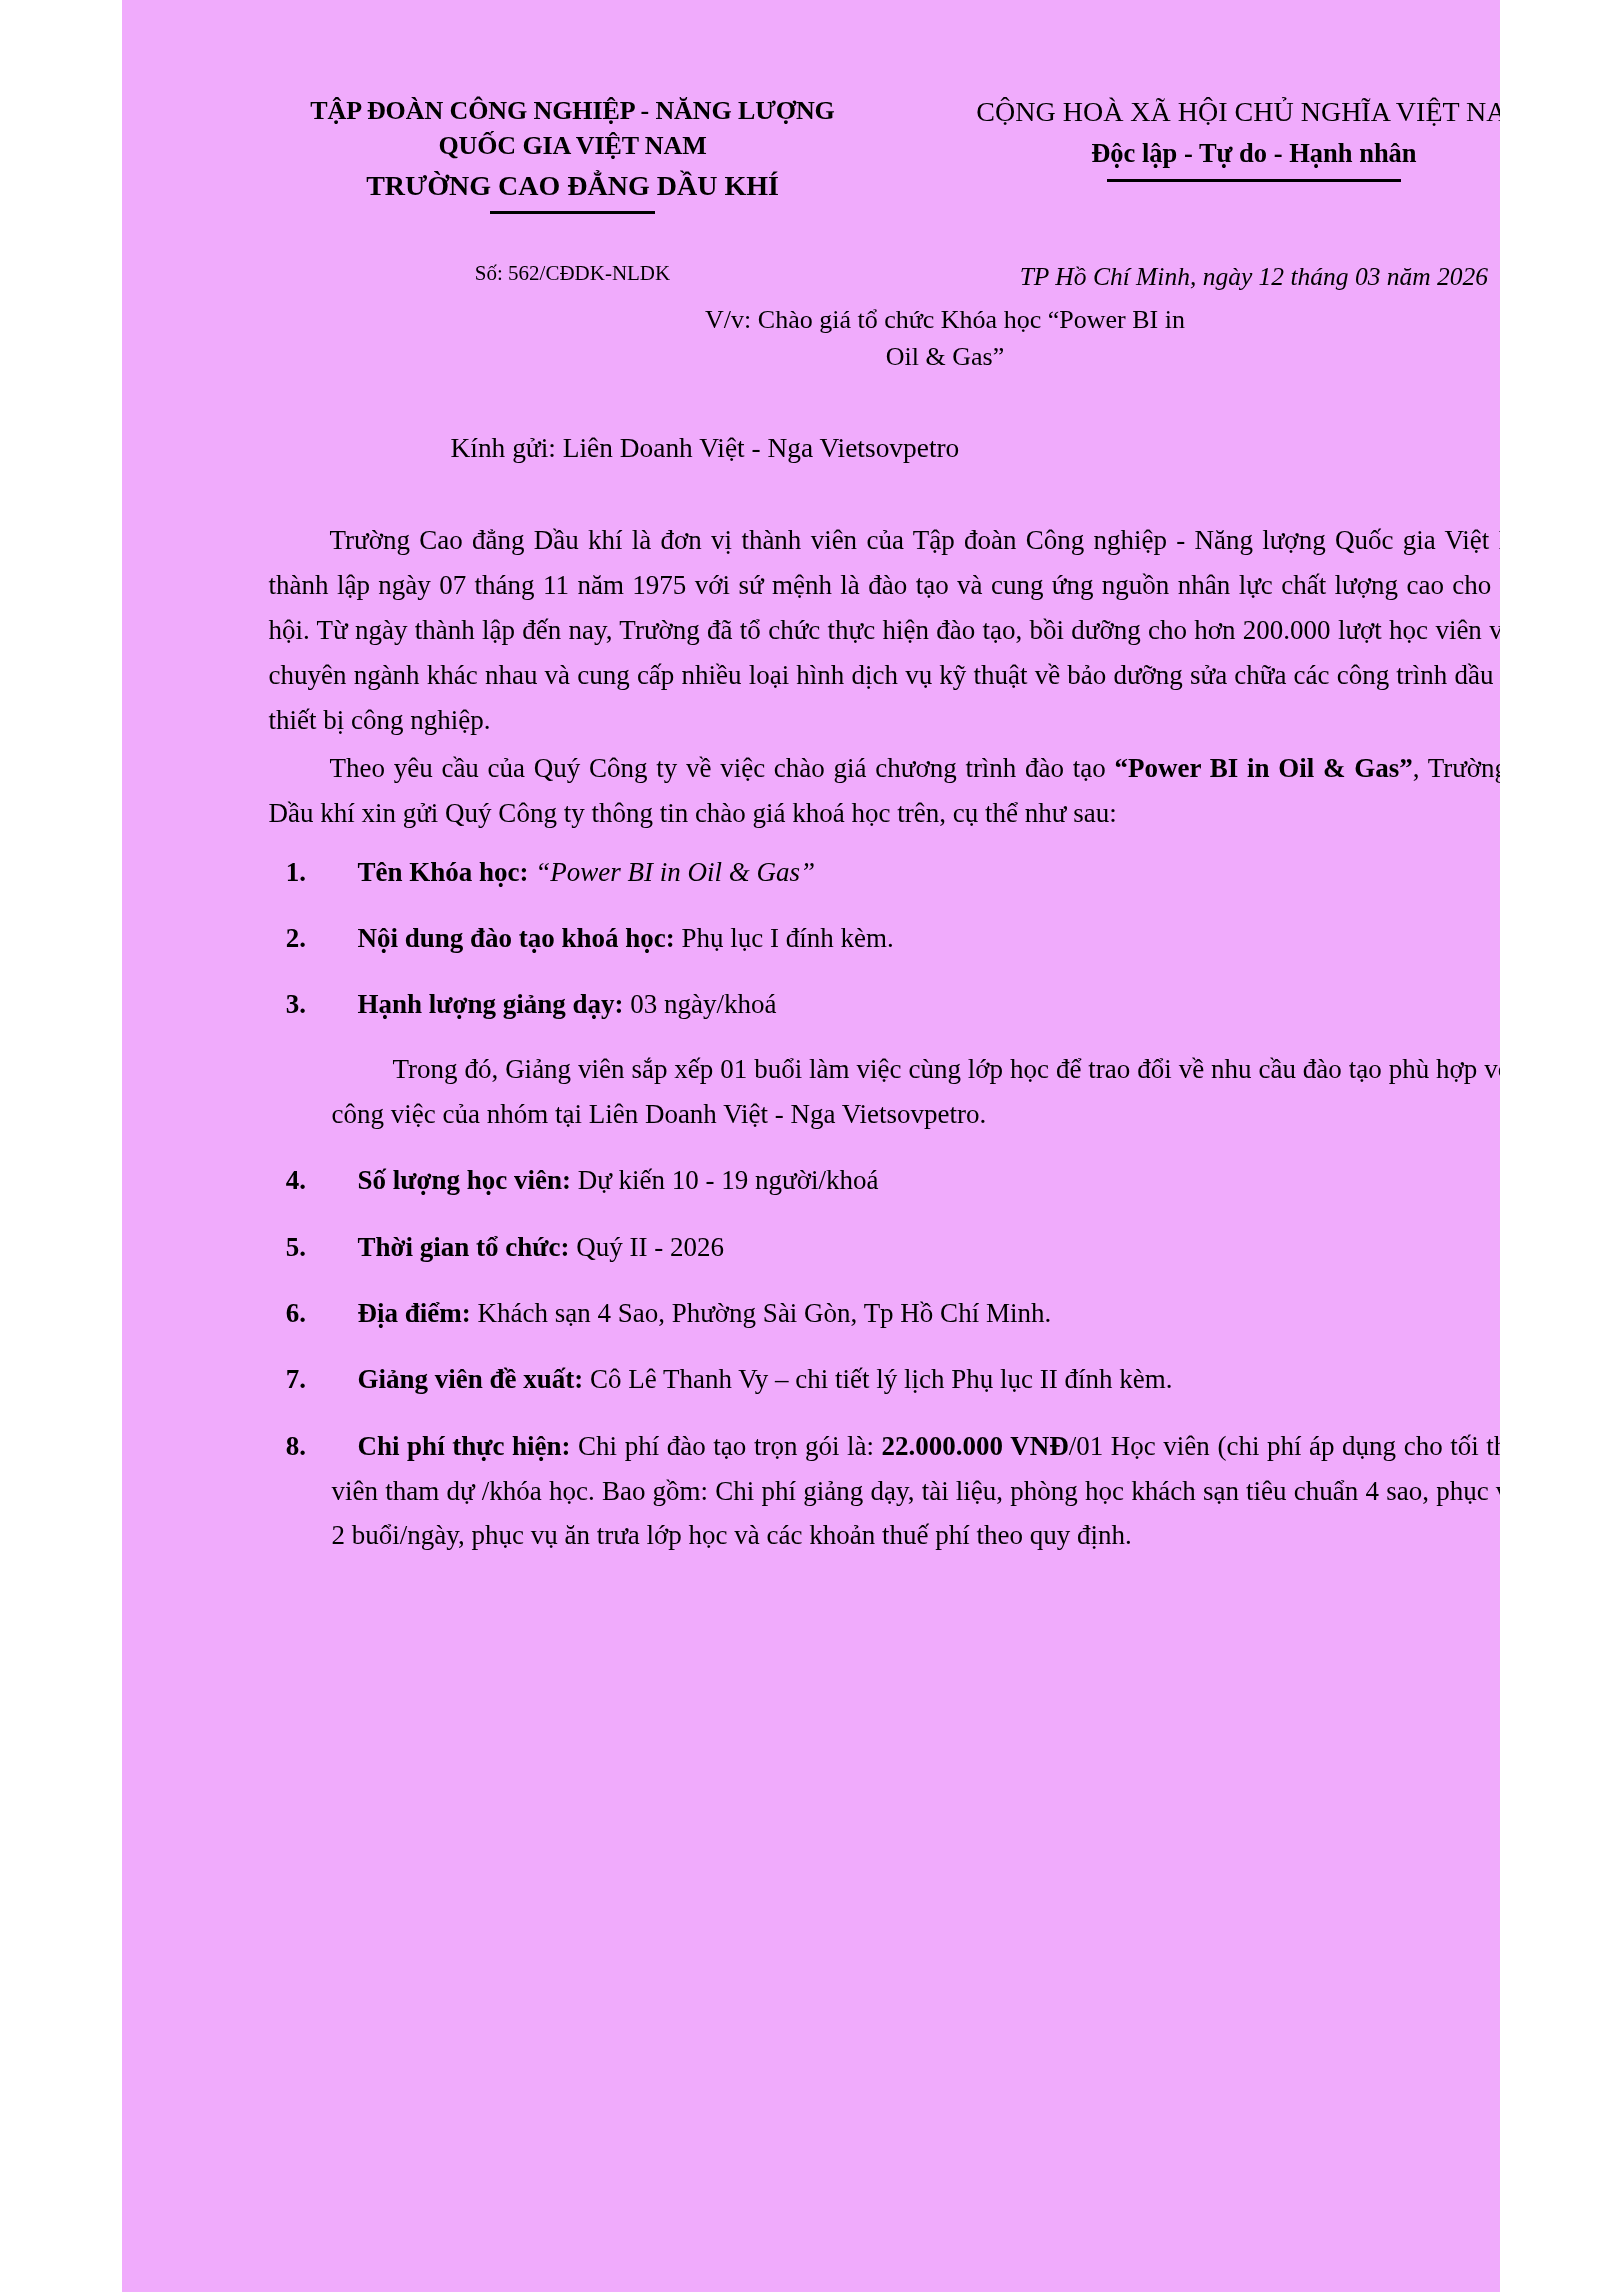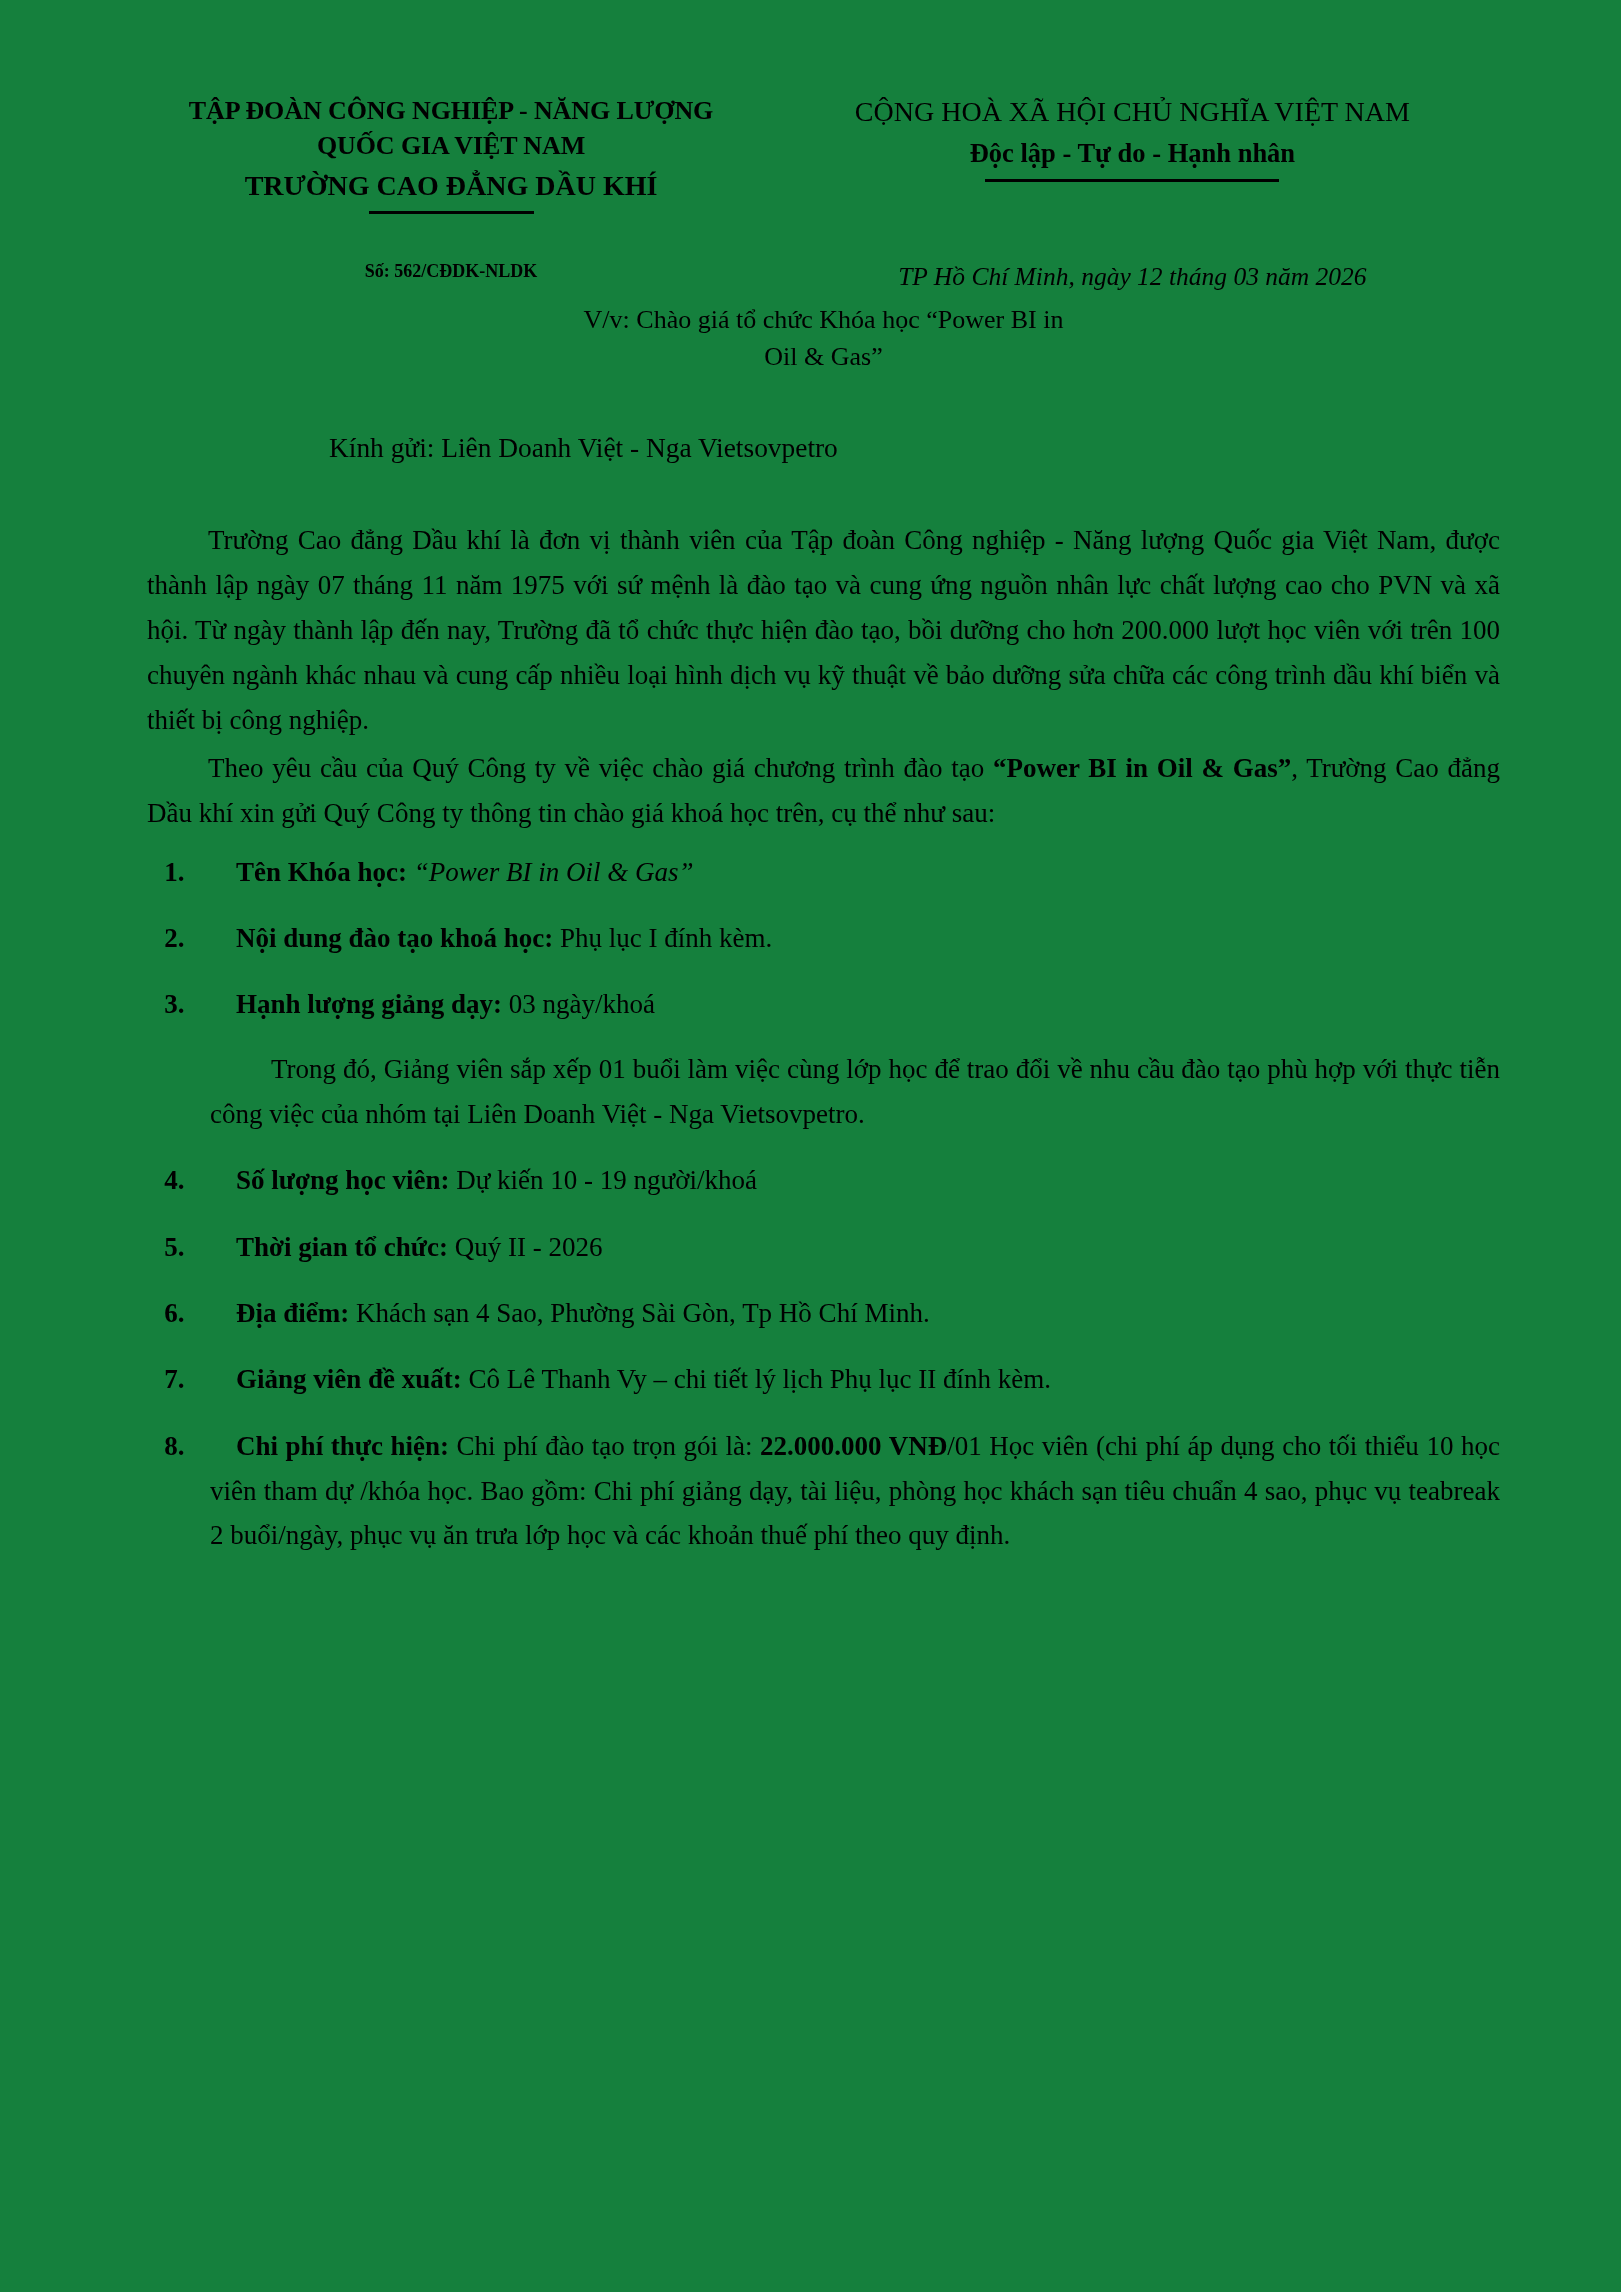--- a/index.html
+++ b/index.html
@@ -7,24 +7,24 @@
     margin: 0;
     padding: 0;
     background: #ffffff;
   }
   body {
     font-family: "Liberation Serif", "DejaVu Serif", serif;
     color: #000000;
   }
   .page {
     position: relative;
-    width: 1621px;
+    width: 1378px;
     height: 2293px;
     margin: 0 auto;
-    background: #15803d;
+    background: #f0abfc;
     box-sizing: border-box;
     padding: 0;
     overflow: hidden;
   }
   .inner {
     position: absolute;
     left: 147px;
     top: 93px;
     width: 1353px;
   }
@@ -94,24 +94,23 @@
     width: 608px;
     flex: 0 0 608px;
     text-align: center;
   }
   .ref-right {
     flex: 1 1 auto;
     text-align: center;
     padding-left: 9.8px;
   }
   .ref-no {
-    font-size: 18px;
+    font-size: 21px;
     line-height: 1.4;
     white-space: nowrap;
-    font-weight: bold;
   }
   .ref-date {
     font-size: 25.5px;
     font-style: italic;
     line-height: 1.4;
     white-space: nowrap;
   }
   .subject {
     font-size: 26px;
     line-height: 1.45;

